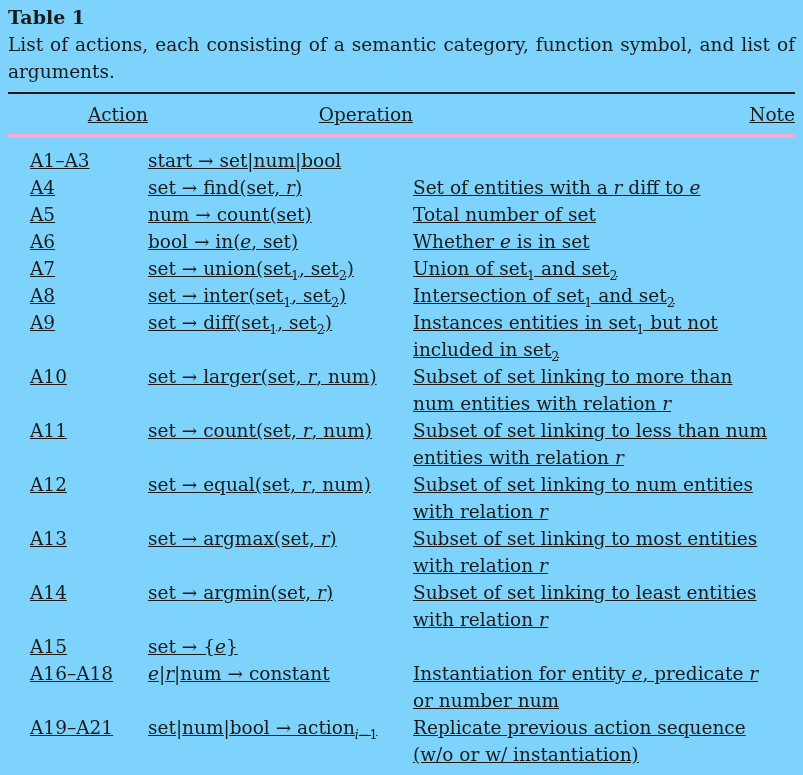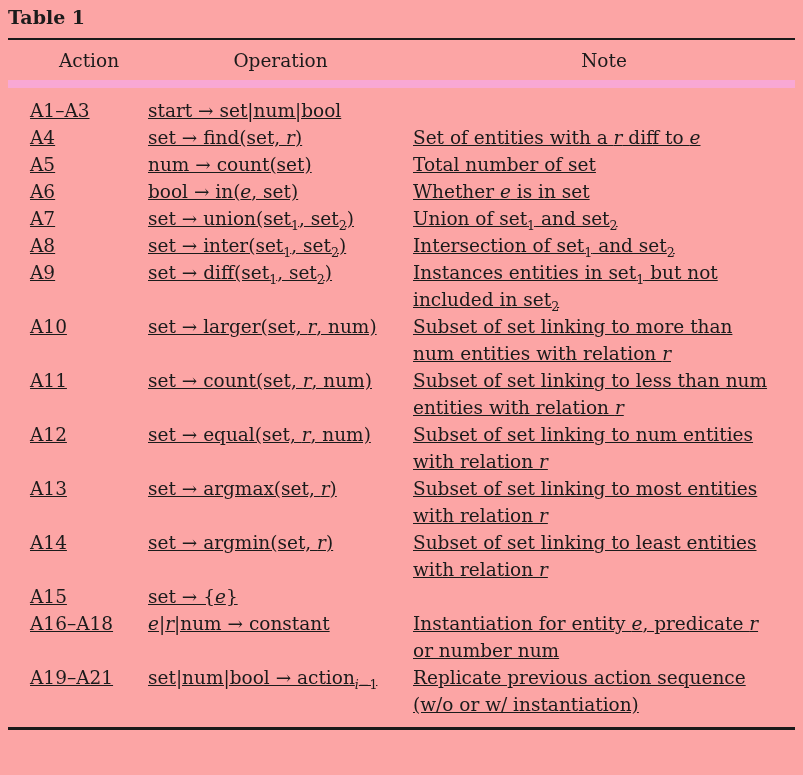--- a/index.html
+++ b/index.html
@@ -2,21 +2,21 @@
 <html><head>
 <meta charset="utf-8">
 <style>
   html, body { margin: 0; padding: 0; background: #ffffff; }
   .page {
     position: relative;
     width: 803px;
     height: 775px;
     box-sizing: border-box;
     padding: 3px 8px 0 8px;
-    background: #fca5a5;
+    background: #7dd3fc;
     color: #1b1b1b;
     font-family: "DejaVu Serif", serif;
     font-size: 18.5px;
     line-height: 27px;
     overflow: hidden;
   }
   .title {
     font-weight: 700;
     font-size: 19px;
     line-height: 28px;
@@ -32,25 +32,26 @@
     margin-top: 7px;
     border-collapse: collapse;
     border-top: 2px solid #1a1a1a;
     border-bottom: 3px solid #1a1a1a;
     font-size: 18.5px;
   }
   col.c-action { width: 140px; }
   col.c-op     { width: 265px; }
 
   thead th {
-    text-align: center;
+    text-align: right;
     font-weight: 400;
     line-height: 27px;
     padding: 7px 0 6px 0;
-    border-bottom: 8px solid #f9a8d4;
+    border-bottom: 4px solid #f9a8d4;
+    text-decoration: underline;
   }
   thead th:first-child { padding-left: 22px; }
 
   tbody td {
     vertical-align: top;
     line-height: 27px;
     padding: 0;
     white-space: pre-line;
     text-decoration: underline;
   }
@@ -63,20 +64,24 @@
     font-size: 68%;
     line-height: 0;
     vertical-align: sub;
   }
 </style>
 </head>
 <body>
 
 <div class="page">
   <div class="title">Table 1</div>
+  <div class="caption">
+    <div class="caption-line1">List of actions, each consisting of a semantic category, function symbol, and list of</div>
+    <div class="caption-line2">arguments.</div>
+  </div>
 
   <table class="actions">
     <colgroup>
       <col class="c-action">
       <col class="c-op">
       <col class="c-note">
     </colgroup>
     <thead>
       <tr>
         <th>Action</th>

